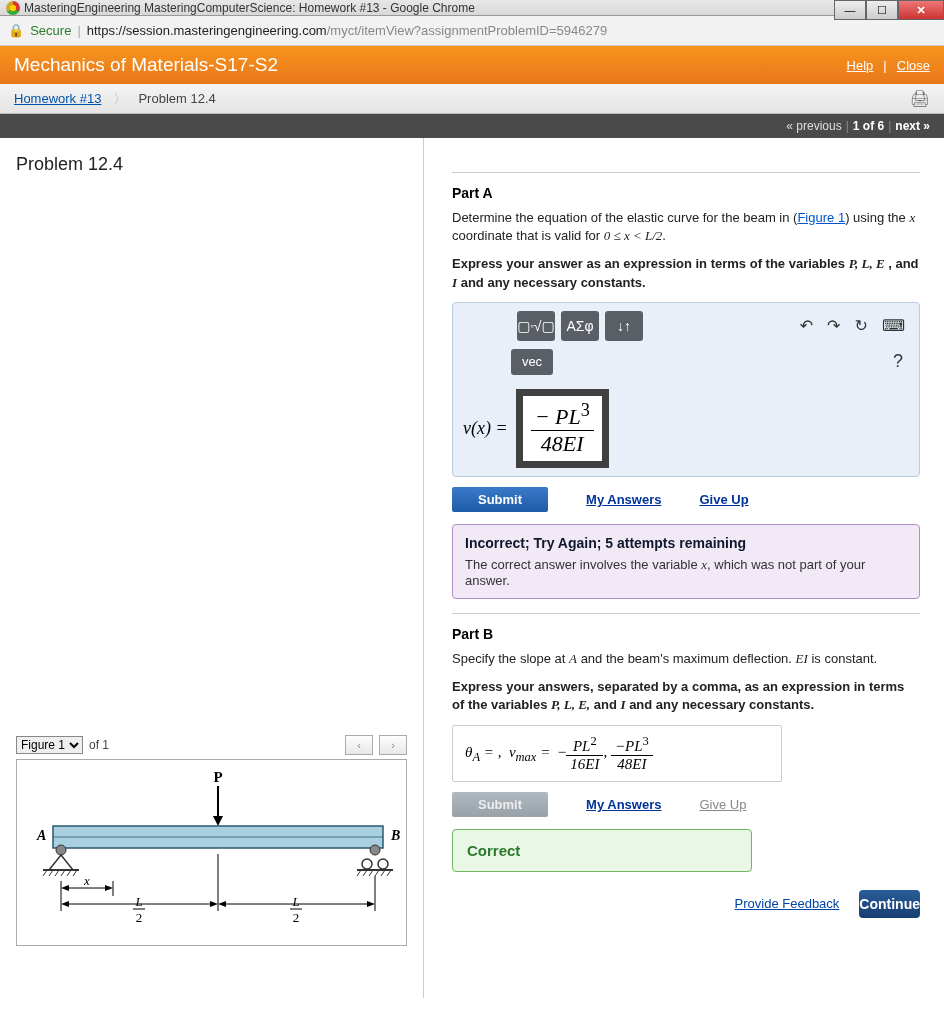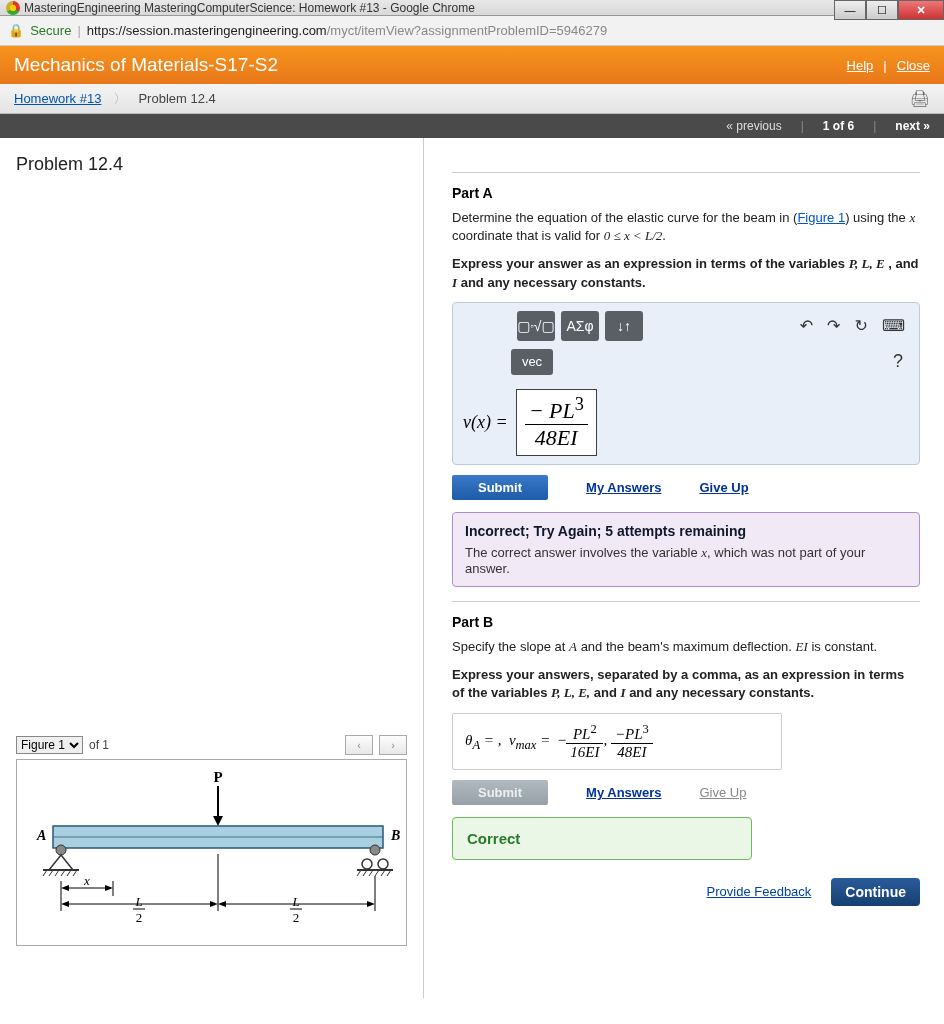--- a/index.html
+++ b/index.html
@@ -28,21 +28,21 @@
 .course-bar .links a { color: #fff; text-decoration: underline; cursor: pointer; }
 
 
 .crumb-bar { background: linear-gradient(#f4f4f4, #e4e4e4); height: 30px; border-bottom: 1px solid #bbb; display: flex; align-items: center; padding: 0 14px; justify-content: space-between; }
 .crumb-bar .crumbs { display: flex; align-items: center; gap: 12px; font-size: 13px; }
 .crumb-bar a { color: #0055aa; text-decoration: underline; }
 .crumb-bar .current { color: #444; }
 .print-icon { color: #666; font-size: 16px; }
 
 
-.nav-bar { background: #4a4a4a; color: #ccc; height: 24px; display: flex; align-items: center; justify-content: flex-end; padding: 0 14px; font-size: 12px; gap: 19px; }
+.nav-bar { background: #4a4a4a; color: #ccc; height: 24px; display: flex; align-items: center; justify-content: flex-end; padding: 0 14px; font-size: 12px; gap: 4px; }
 .nav-bar span { color: #ddd; }
 .nav-bar .active { color: #fff; font-weight: bold; }
 .nav-bar .sep { color: #888; }
 
 
 .main { display: flex; }
 .col-left { width: 424px; border-right: 1px solid #ccc; padding: 16px; min-height: 860px; position: relative; }
 .col-right { flex: 1; padding: 20px 24px 20px 28px; }
 
 .problem-title { font-size: 18px; color: #222; margin-bottom: 20px; }
@@ -65,21 +65,21 @@
 
 .ansbox { border: 1px solid #bcd; background: #e8eff8; border-radius: 4px; padding: 8px 10px; margin: 10px 0; }
 .toolbar { display: flex; align-items: center; gap: 6px; margin-bottom: 8px; }
 .tbtn { background: #5a5f66; color: #fff; border-radius: 3px; height: 30px; min-width: 38px; display: flex; align-items: center; justify-content: center; font-size: 14px; border: none; }
 .toolbar .spacer { flex: 1; }
 .ticon { color: #333; font-size: 16px; padding: 0 4px; }
 .qmark { color: #333; font-size: 18px; padding-right: 6px;}
 .vec-row { margin-bottom: 14px; }
 .vec-btn { background: #5a5f66; color: #fff; border-radius: 3px; height: 26px; width: 42px; display: flex; align-items: center; justify-content: center; font-size: 13px; border: none; }
 .ans-eq { display: flex; align-items: center; gap: 8px; font-family: Georgia, serif; font-size: 18px; }
-.ans-input { border: 1px solid #404040; background: #fff; padding: 4px 8px; font-family: Georgia, serif; font-size: 22px; }
+.ans-input { border: 7px solid #404040; background: #fff; padding: 4px 8px; font-family: Georgia, serif; font-size: 22px; }
 .frac { display: inline-block; text-align: center; vertical-align: middle; }
 .frac .num { display: block; border-bottom: 1.5px solid #000; padding: 0 4px; }
 .frac .den { display: block; padding: 0 4px; }
 
 .submit-row { display: flex; align-items: center; gap: 18px; margin: 10px 0; }
 .btn-submit { background: linear-gradient(#3a7ac9, #1e5ba8); color: #fff; border: none; padding: 5px 26px; font-size: 13px; font-weight: bold; border-radius: 2px; }
 .btn-submit.disabled { background: linear-gradient(#b0b8c0, #98a0a8); color: #eee; }
 .link-action { color: #003399; font-weight: bold; text-decoration: underline; font-size: 13px; padding-left: 20px; }
 .link-action.dim { color: #888; font-weight: normal; }
 
@@ -87,21 +87,21 @@
 .fb-box { border-radius: 4px; padding: 10px 12px; margin: 12px 0; }
 .fb-incorrect { background: #f2e9f7; border: 1px solid #b08fc8; }
 .fb-incorrect .title { color: #0f172a; font-weight: bold; font-size: 14px; margin-bottom: 6px; }
 .fb-incorrect .msg { font-size: 13px; color: #333; }
 .fb-correct { background: #eaf6e6; border: 1px solid #6fb85f; color: #2a7a2a; font-weight: bold; font-size: 15px; padding: 12px 14px; width: 300px; }
 
 
 .ansbox-b { border: 1px solid #ccc; background: #fff; border-radius: 2px; padding: 8px 12px; margin: 10px 0; width: 330px; font-family: Georgia, serif; font-size: 15px; }
 
 .continue-row { display: flex; justify-content: flex-end; align-items: center; gap: 20px; margin-top: 18px; }
-.btn-continue { background: linear-gradient(#2a5c9a, #163f70); color: #fff; border: none; padding: 6px 14px; font-size: 14px; font-weight: bold; border-radius: 4px; }
+.btn-continue { background: linear-gradient(#2a5c9a, #163f70); color: #fff; border: none; padding: 6px 0; font-size: 14px; font-weight: bold; border-radius: 4px; }
 .link-feedback { color: #0044aa; text-decoration: underline; font-size: 13px; text-align: center; }
 </style>
 </head>
 <body>
 
 <div class="window-chrome">
   <div class="title">
     <span class="chrome-icon"></span>
     <span>MasteringEngineering MasteringComputerScience: Homework #13 - Google Chrome</span>
   </div>

